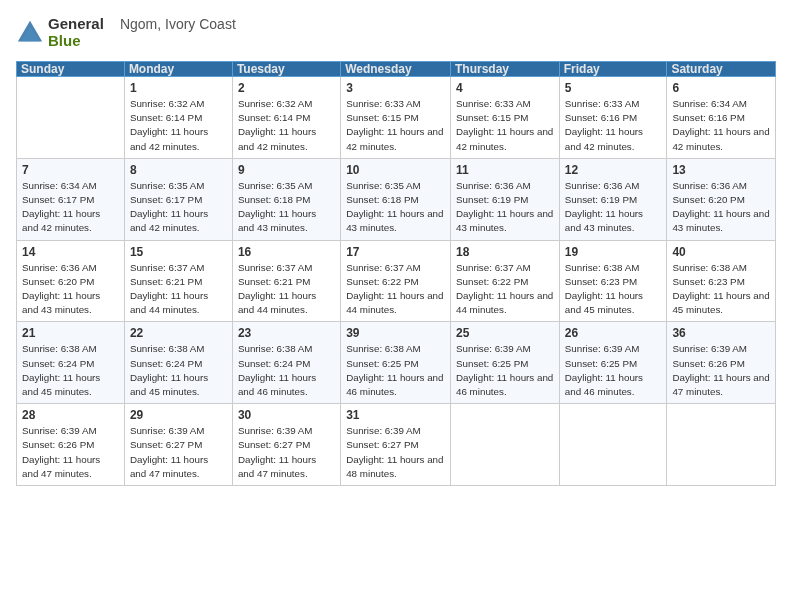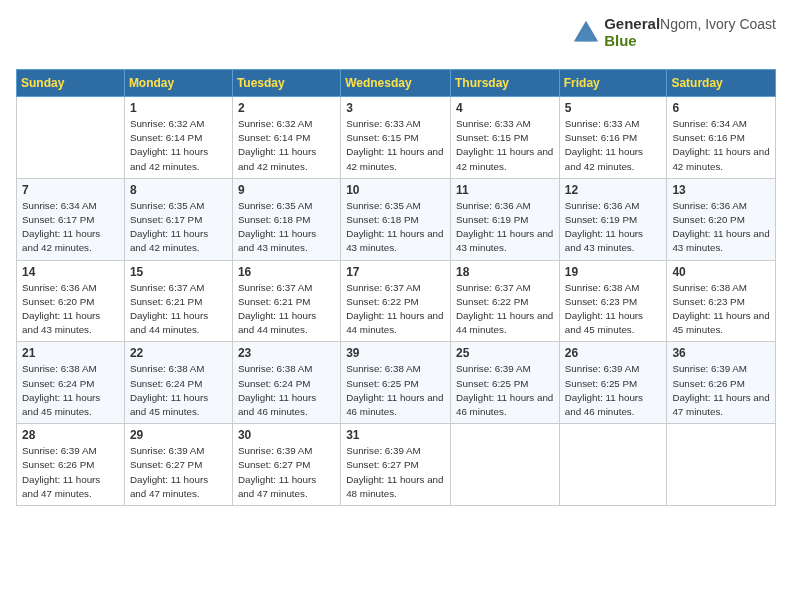--- a/index.html
+++ b/index.html
@@ -9,23 +9,24 @@
       width: 792px;
       height: 612px;
       overflow: hidden;
     }
     .container {
       width: 792px;
       padding: 16px 16px 8px 16px;
     }
     .header {
       display: flex;
-      justify-content: flex-end;
+      justify-content: flex-start;
       align-items: flex-start;
-      margin-bottom: 20px;
+      margin-bottom: 12px;
+      gap: 16px;
     }
     .logo {
       display: flex;
       align-items: center;
       gap: 4px;
     }
     .logo-text {
       display: flex;
       flex-direction: column;
       line-height: 1.1;
@@ -56,22 +57,22 @@
       font-size: 14px;
       color: #555;
     }
     .calendar {
       width: 100%;
       border-collapse: collapse;
       font-size: 10.5px;
     }
     .calendar th {
       background-color: #2e6da4;
-      color: #fde047;
-      padding: 6px 4px;
+      color: #e5e5e5;
+      padding: 0 4px;
       text-align: left;
       font-size: 12px;
       font-weight: bold;
       border: 1px solid #5a9fd4;
     }
     .calendar td {
       border: 1px solid #ccc;
       vertical-align: top;
       padding: 4px 5px;
       width: 113px;

